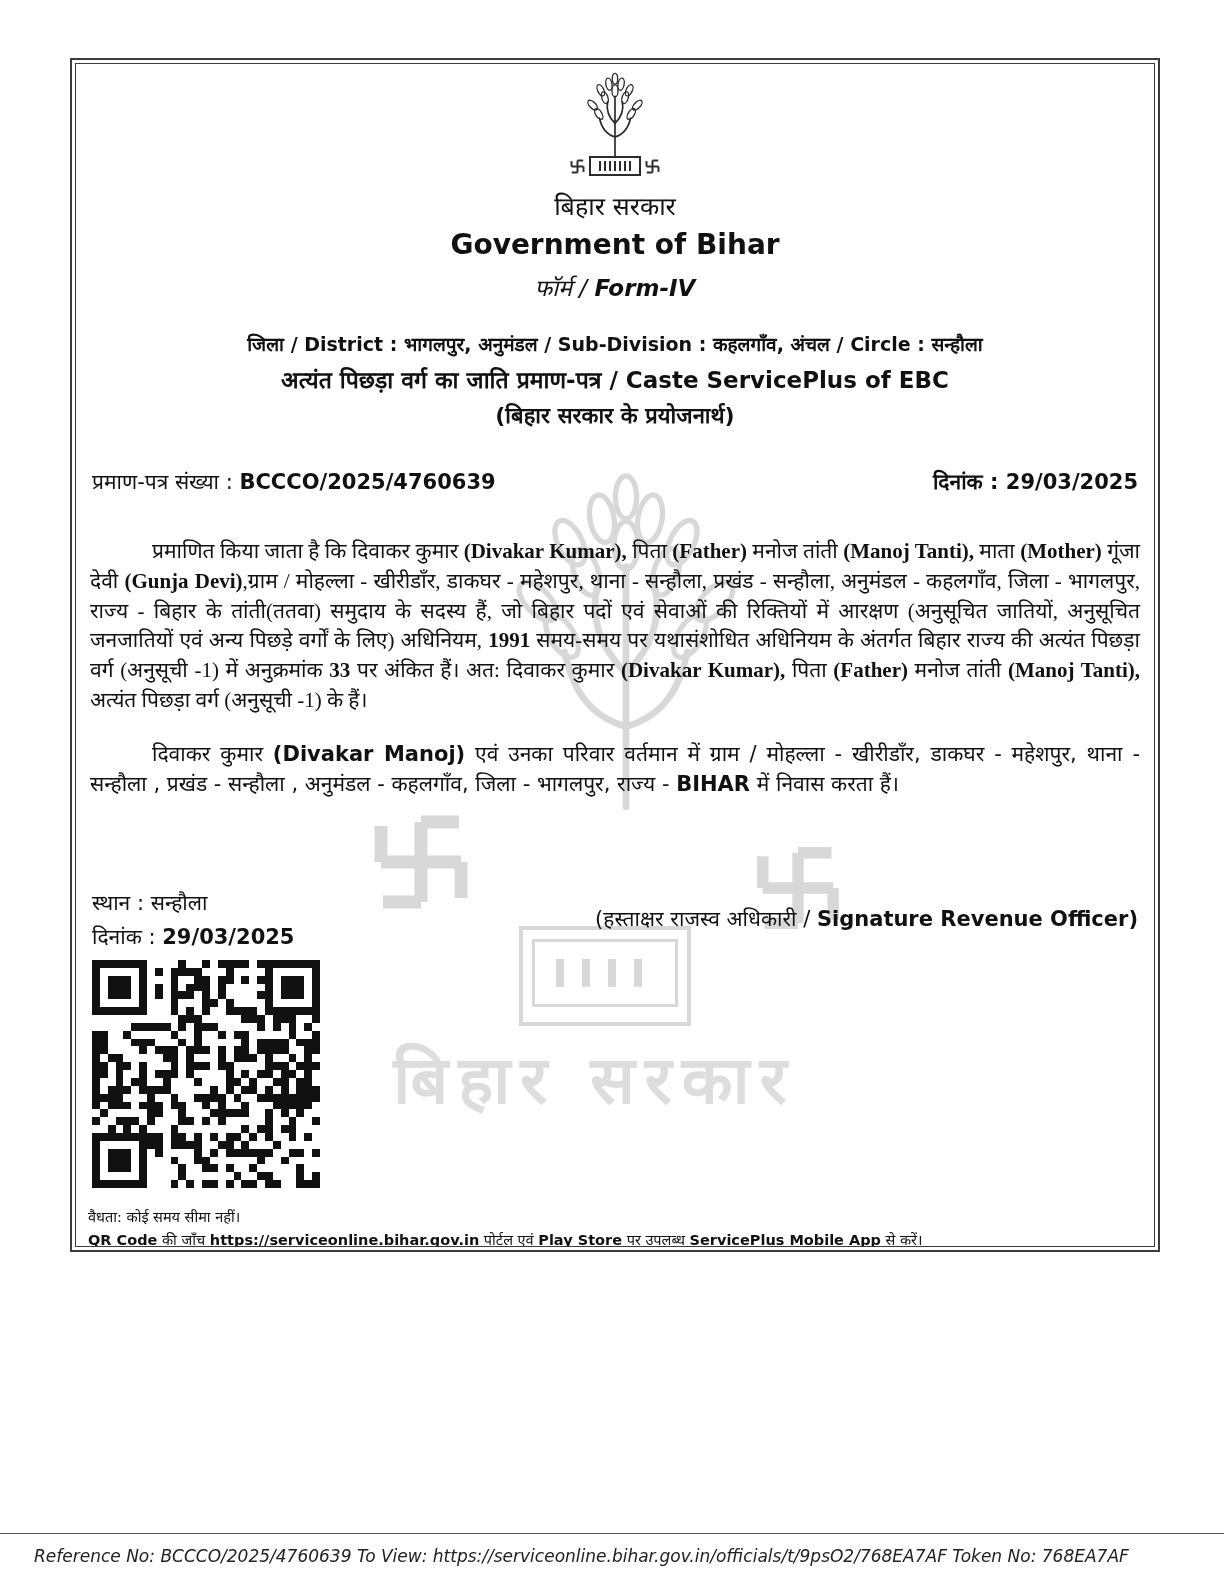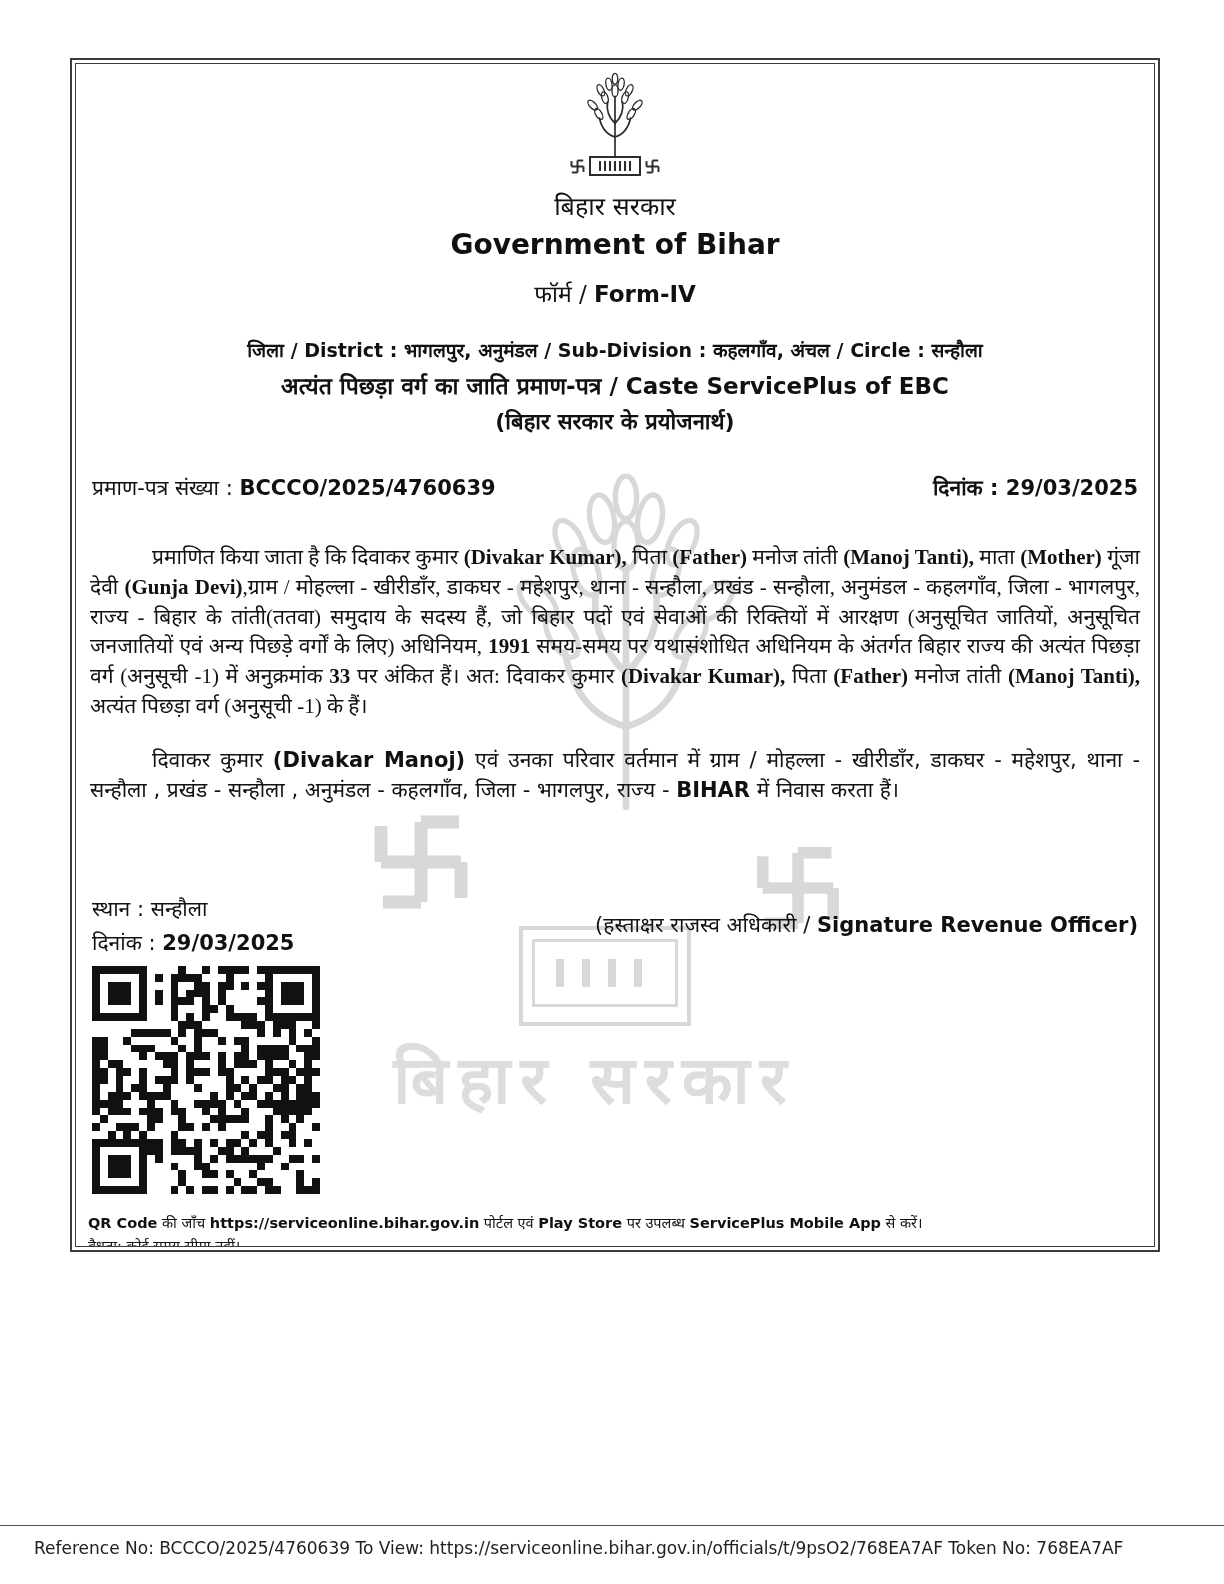--- a/index.html
+++ b/index.html
@@ -63,21 +63,21 @@
   .logo-base { display: flex; align-items: center; gap: 4px; margin-top: -4px; }
   .logo-swastika { width: 15px; height: 15px; }
   .logo-pedestal {
     width: 52px; height: 20px;
     border: 2px solid #2b2b2b; box-sizing: border-box;
     background: repeating-linear-gradient(90deg, #2b2b2b 0 2px, transparent 2px 5px);
     background-size: 32px 10px; background-position: center; background-repeat: no-repeat;
   }
   .h-hindi { font-size: 25px; margin-top: 12px; }
   .h-eng   { font-size: 28px; font-weight: bold; margin-top: 6px; }
-  .h-form  { font-size: 23px; margin-top: 16px; }
+  .h-form  { font-size: 23px; margin-top: 10px; font-style: italic; }
   .title-block { margin-top: 28px; }
   .district-line { font-size: 19px; font-weight: bold; }
   .cert-title    { font-size: 23px; font-weight: bold; margin-top: 6px; }
   .cert-purpose  { font-size: 22px; font-weight: bold; margin-top: 4px; }
   .meta-row {
     display: flex; justify-content: space-between;
     margin-top: 38px; font-size: 21px; padding: 0 4px;
   }
   .body-para {
     font-size: 21px; line-height: 1.42; text-align: justify;
@@ -90,21 +90,21 @@
     margin-top: 88px; padding: 0 4px;
   }
   .sig-left { font-size: 21px; }
   .sig-left > div { margin-bottom: 6px; }
   .sig-right { font-size: 21px; margin-top: 16px; text-align: right; }
   .qr { width: 228px; height: 228px; margin-top: 10px; }
   .qr svg { width: 100%; height: 100%; display: block; }
   .notes { margin-top: 12px; font-size: 14.5px; line-height: 1.6; }
   b { font-weight: 700; }
   
-  .page-footer { position: absolute; left: 0; right: 0; bottom: 26px; z-index: 2; }
+  .page-footer { position: absolute; left: 0; right: 0; bottom: 18px; z-index: 2; font-style: italic; }
   .footer-rule { border: none; border-top: 1.5px solid #555; margin: 0 0 12px 0; }
   .footer-ref { font-size: 17px; color: #222; padding-left: 34px; }
 </style>
 </head>
 <body>
 
 <svg width="0" height="0" style="position:absolute" aria-hidden="true">
   <symbol id="tree" viewBox="0 0 120 130">
     <g fill="none" stroke="currentColor" stroke-width="2.5" stroke-linecap="round">
       <path d="M60 126 V72"></path>
@@ -618,22 +618,22 @@
                   <rect x="208" y="224" width="8" height="8"></rect>
                   <rect x="216" y="224" width="8" height="8"></rect>
                   <rect x="224" y="224" width="8" height="8"></rect>
                 </svg>
               </div>
           </div>
           <div class="sig-right"><span>(हस्ताक्षर राजस्व अधिकारी / </span><b>Signature Revenue Officer)</b></div>
         </div>
 
         <div class="notes">
+          <div>वैधता: कोई समय सीमा नहीं।</div>
           <div><b>QR Code</b><span> की जाँच </span><b>https://serviceonline.bihar.gov.in</b><span> पोर्टल एवं </span><b>Play Store</b><span> पर उपलब्ध </span><b>ServicePlus Mobile App</b><span> से करें।</span></div>
-          <div>वैधता: कोई समय सीमा नहीं।</div>
 
         </div>
 
       </div>
     </div>
   </div>
 
   <div class="page-footer">
     <hr class="footer-rule">
     <div class="footer-ref">Reference No: BCCCO/2025/4760639 To View: https://serviceonline.bihar.gov.in/officials/t/9psO2/768EA7AF Token No: 768EA7AF</div>

